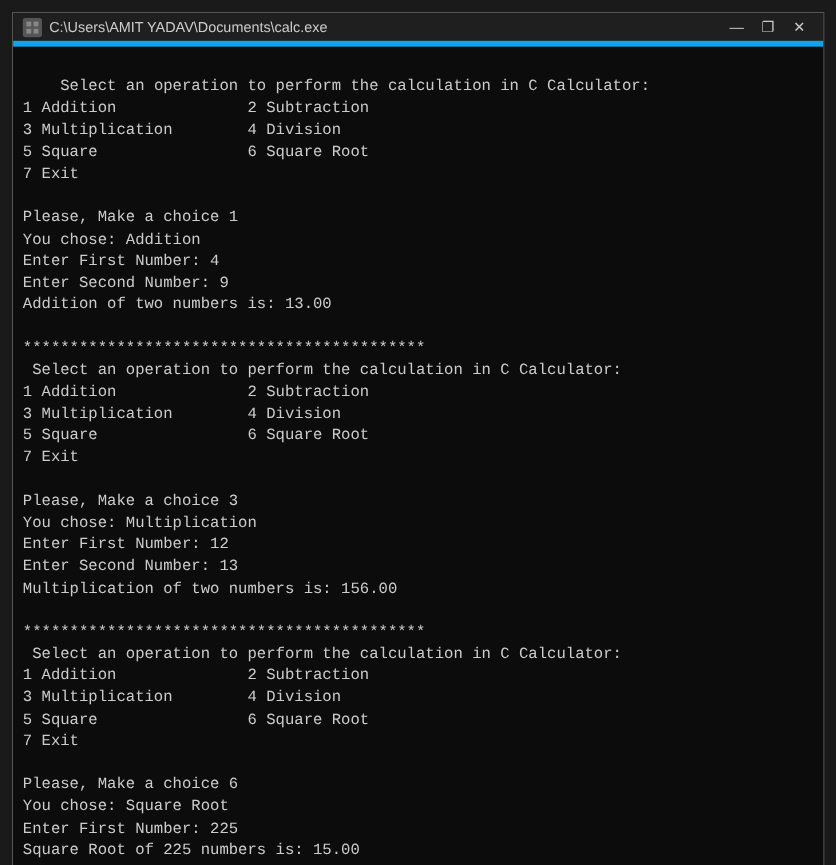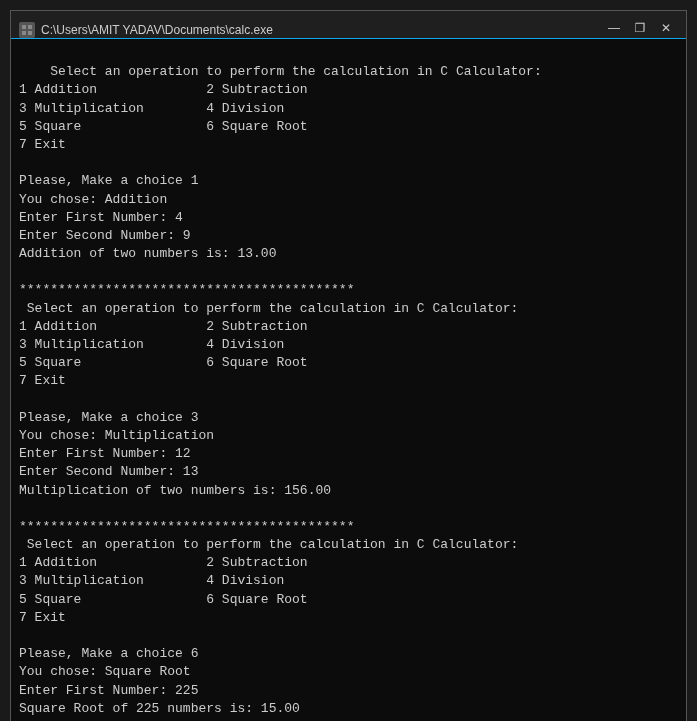--- a/index.html
+++ b/index.html
@@ -23,24 +23,24 @@
       background: #0c0c0c;
       border: 1px solid #555;
       display: flex;
       flex-direction: column;
     }
 
     .title-bar {
       background: #1f1f1f;
       height: 28px;
       display: flex;
-      align-items: flex-end;
+      align-items: center;
       justify-content: space-between;
       padding: 0 8px;
-      border-bottom: 1px solid #0ea5e9;
+      border-bottom: 5px solid #0ea5e9;
       flex-shrink: 0;
     }
 
     .title-bar-left {
       display: flex;
       align-items: center;
       gap: 6px;
     }
 
     .title-bar-icon {

